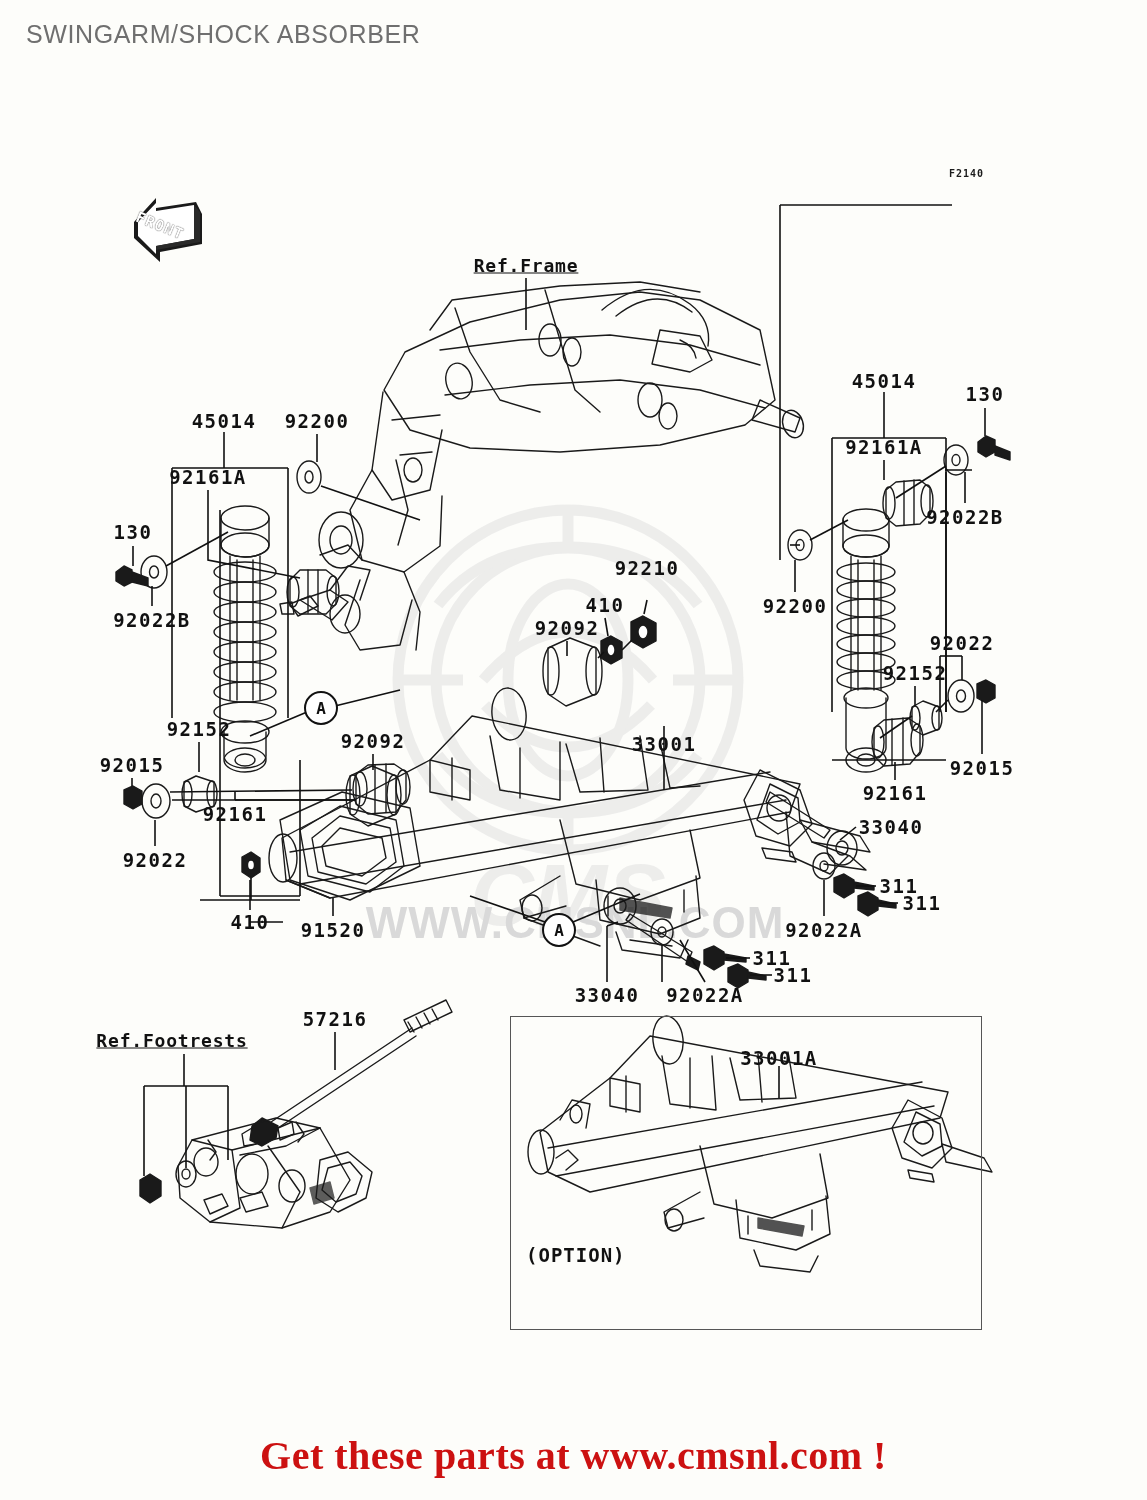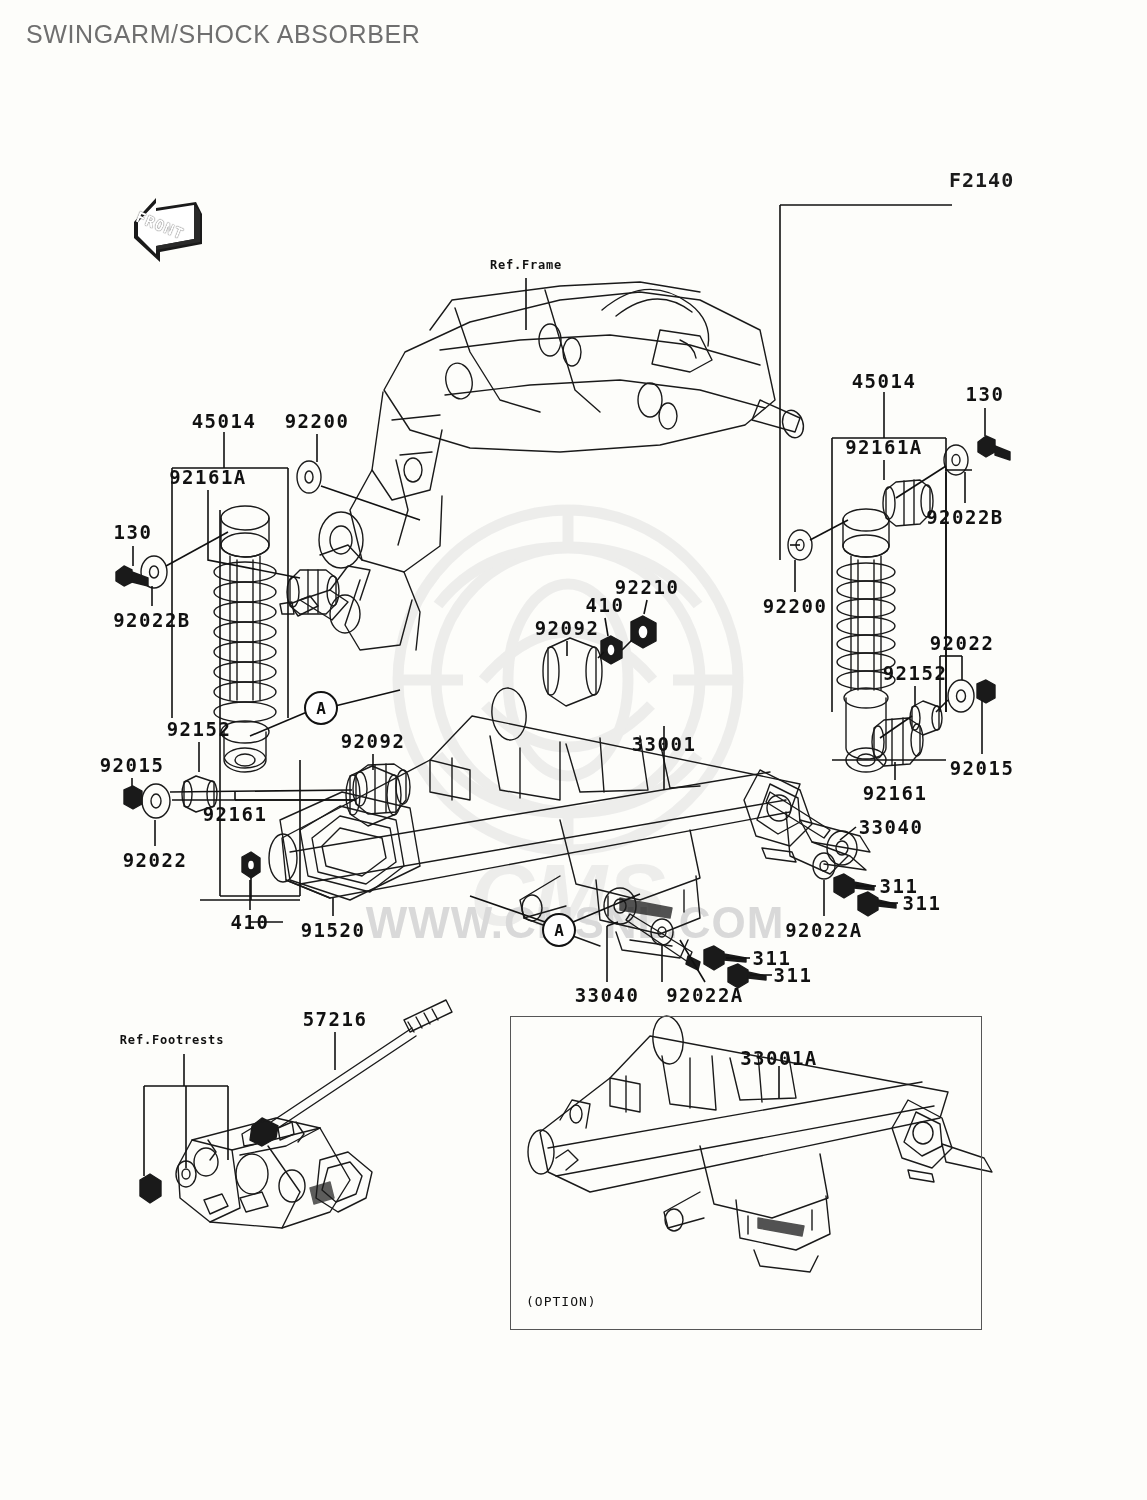--- a/index.html
+++ b/index.html
@@ -18,33 +18,33 @@
     position:absolute;left:26px;top:20px;
     font-family:"Liberation Sans", sans-serif;
     font-size:25px;letter-spacing:.6px;
     color:#6f6f6f;white-space:nowrap;
   }
 
   
   .fig-code{
     position:absolute;left:949px;top:168px;
     font-family:"DejaVu Sans Mono", monospace;
-    font-size:20px;font-weight:700;color:#1b1b1b;
+    font-size:10px;font-weight:700;color:#1b1b1b;
     letter-spacing:1px;
   }
 
   
   .lbl{
     position:absolute;
     font-family:"DejaVu Sans Mono", monospace;
     font-size:19px;font-weight:700;color:#111;
     letter-spacing:1.5px;white-space:nowrap;
     transform:translate(-50%,-50%);
   }
-  .lbl.ref{font-size:12px;letter-spacing:.8px;}
+  .lbl.ref{font-size:18px;letter-spacing:.8px;text-decoration:underline;}
 
   
   .svgl{position:absolute;left:0;top:0;width:1147px;height:1500px;pointer-events:none;}
 
   
   .circA{
     position:absolute;width:30px;height:30px;border:2px solid #111;
     border-radius:50%;background:#fff;
     transform:translate(-50%,-50%);
     display:flex;align-items:center;justify-content:center;
@@ -61,23 +61,23 @@
     transform:rotate(22deg);transform-origin:left top;
     text-shadow:0 0 1px #000;
   }
 
   
   .option-box{
     position:absolute;left:510px;top:1016px;width:470px;height:312px;
     border:1.6px solid #555;background:transparent;
   }
   .option-tag{
-    position:absolute;left:526px;top:1294px;
+    position:absolute;left:526px;top:1244px;
     font-family:"DejaVu Sans Mono", monospace;
-    font-size:13px;font-weight:400;color:#111;letter-spacing:1px;
+    font-size:19px;font-weight:700;color:#111;letter-spacing:1px;
   }
 
   
   .watermark{
     position:absolute;left:333px;top:455px;width:470px;height:500px;
     opacity:.5;pointer-events:none;
   }
   .wm-url{
     position:absolute;left:340px;top:898px;width:470px;
     text-align:center;
@@ -594,21 +594,21 @@
   <div class="lbl" style="left:152px;top:620px">92022B</div>
   <div class="lbl" style="left:199px;top:729px">92152</div>
   <div class="lbl" style="left:132px;top:765px">92015</div>
   <div class="lbl" style="left:235px;top:814px">92161</div>
   <div class="lbl" style="left:155px;top:860px">92022</div>
   <div class="lbl" style="left:250px;top:922px">410</div>
   <div class="lbl" style="left:333px;top:930px">91520</div>
   <div class="lbl" style="left:373px;top:741px">92092</div>
   <div class="lbl" style="left:567px;top:628px">92092</div>
   <div class="lbl" style="left:605px;top:605px">410</div>
-  <div class="lbl" style="left:647px;top:587px">92210</div>
+  <div class="lbl" style="left:647px;top:568px">92210</div>
   <div class="lbl" style="left:664px;top:744px">33001</div>
   <div class="lbl" style="left:607px;top:995px">33040</div>
   <div class="lbl" style="left:705px;top:995px">92022A</div>
   <div class="lbl" style="left:772px;top:958px">311</div>
   <div class="lbl" style="left:793px;top:975px">311</div>
   <div class="lbl" style="left:824px;top:930px">92022A</div>
   <div class="lbl" style="left:899px;top:886px">311</div>
   <div class="lbl" style="left:922px;top:903px">311</div>
   <div class="lbl" style="left:891px;top:827px">33040</div>
   <div class="lbl" style="left:884px;top:381px">45014</div>
@@ -619,14 +619,15 @@
   <div class="lbl" style="left:962px;top:643px">92022</div>
   <div class="lbl" style="left:915px;top:673px">92152</div>
   <div class="lbl" style="left:982px;top:768px">92015</div>
   <div class="lbl" style="left:895px;top:793px">92161</div>
   <div class="lbl" style="left:335px;top:1019px">57216</div>
   <div class="lbl" style="left:779px;top:1058px">33001A</div>
 
   <div class="circA" style="left:321px;top:708px">A</div>
   <div class="circA" style="left:559px;top:930px">A</div>
 
+  <div class="promo" style="color: rgb(204, 17, 17);">Get these parts at www.cmsnl.com !</div>
 
 </div>
 
 </body></html>

